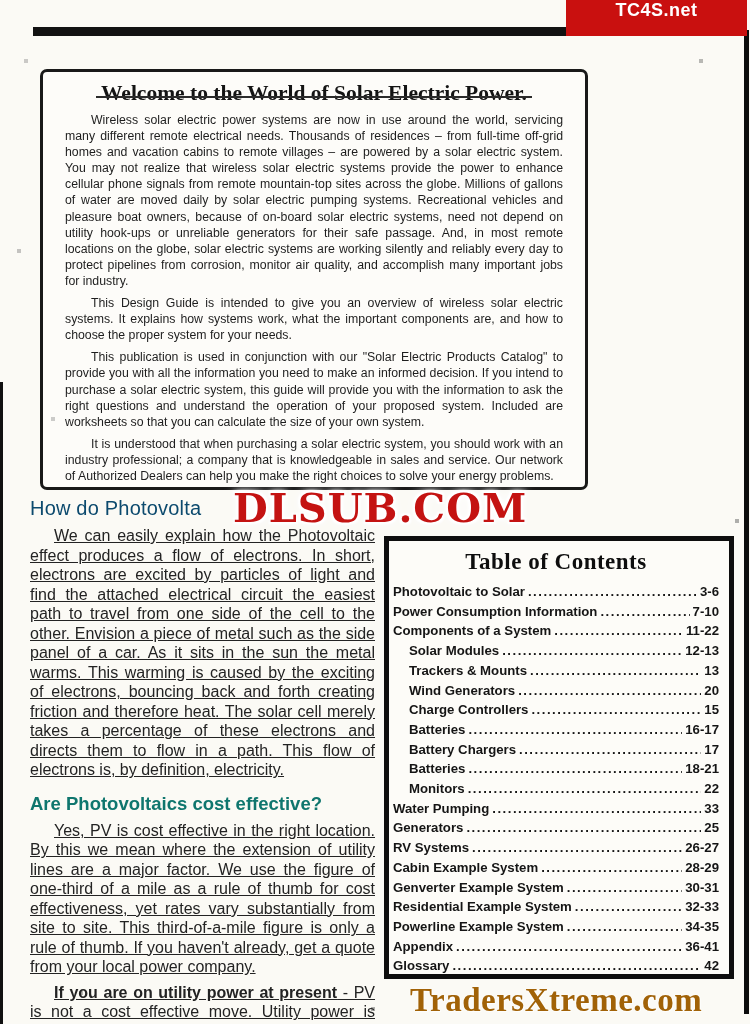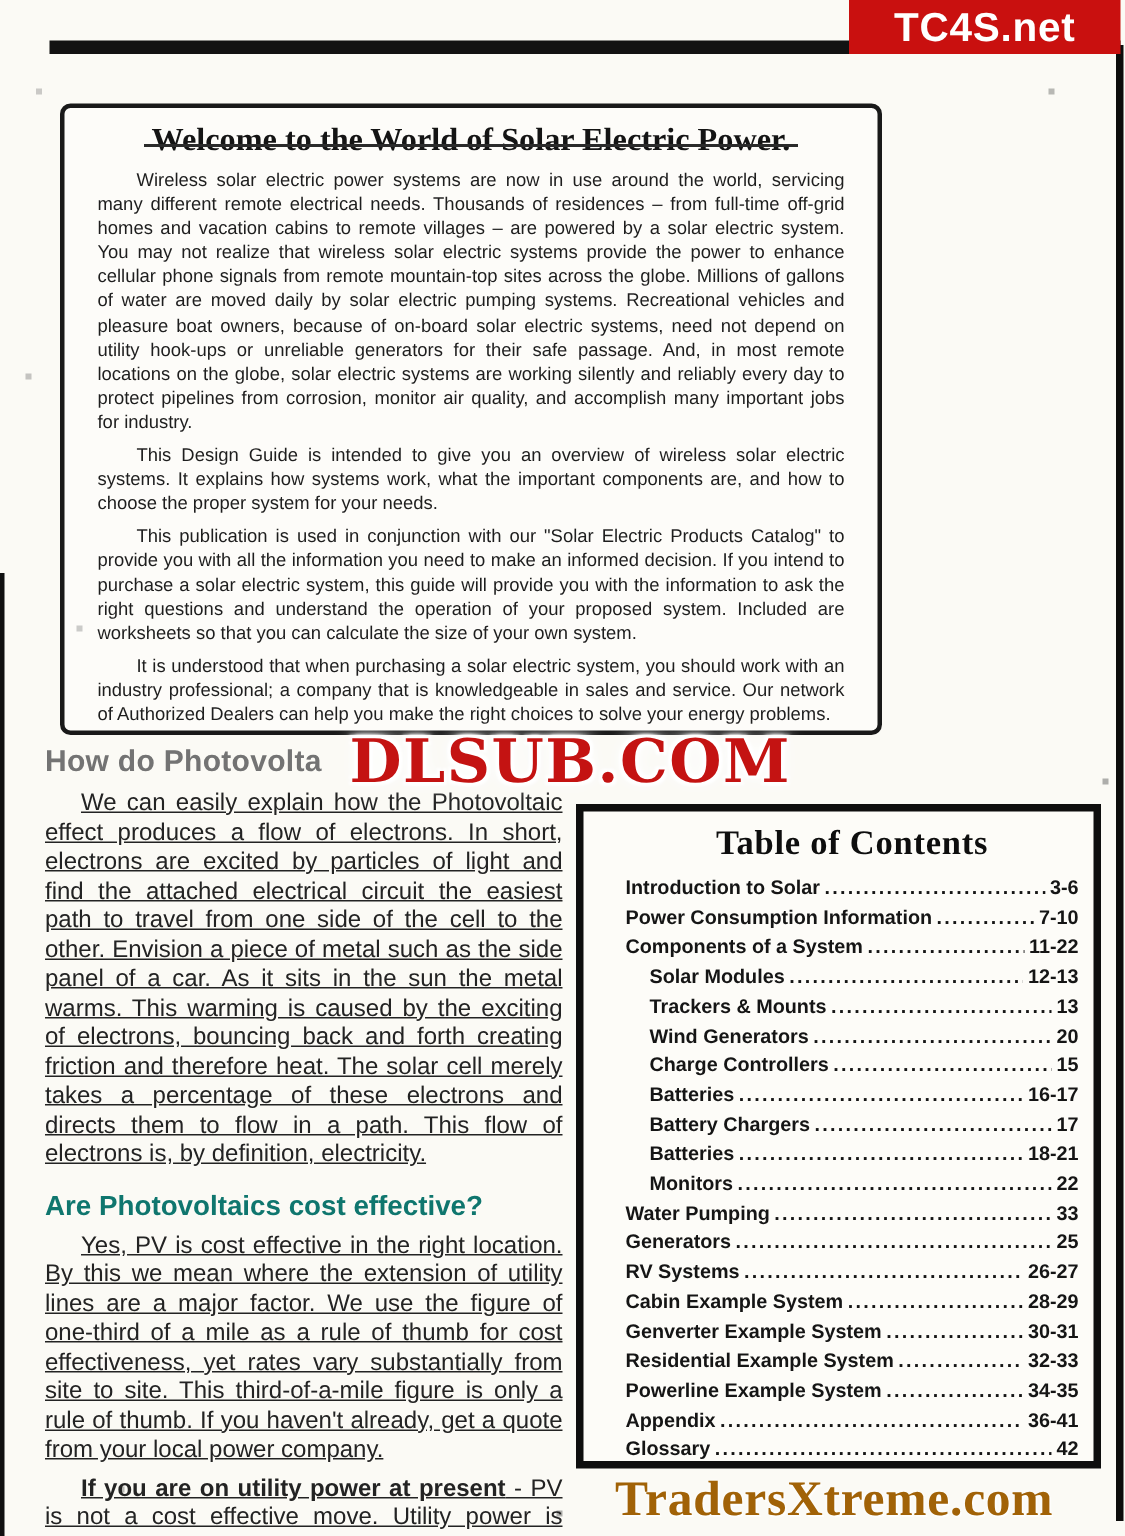--- a/index.html
+++ b/index.html
@@ -26,22 +26,22 @@
       80px 992px 0 1px rgba(60,60,60,.35),
       736px 520px 0 1px rgba(60,60,60,.40),
       25px 60px 0 1px rgba(90,90,90,.30),
       690px 940px 0 1px rgba(70,70,70,.35);
   }
 
   
   .tc4s {
     left:566px; top:0; width:181px; height:36px;
     background:#c9100f; color:#ffffff;
-    font-weight:bold; font-size:27px; letter-spacing:.5px;
-    display:flex; align-items:center; justify-content:center;
+    font-weight:bold; font-size:18px; letter-spacing:.5px;
+    display:flex; justify-content:center;
     z-index:6;
   }
   .dlsub {
     left:233px; top:484px; z-index:5;
     font-family:"DejaVu Serif", serif; font-weight:bold;
     font-size:40px; letter-spacing:1px; color:#c41312;
     text-shadow:-2px -2px 2px #fff, 2px -2px 2px #fff, -2px 2px 2px #fff,
                  2px 2px 2px #fff, 0 0 6px #fff, 0 0 10px #fff, 0 0 14px #fff;
   }
   .traders {
@@ -66,32 +66,32 @@
     content:""; position:absolute; left:-5px; right:-5px; top:59%;
     height:2px; background:#2b2b2b;
   }
   .welcome p {
     font-size:12.3px; line-height:1.31; text-align:justify;
     text-indent:26px; margin:6px 0; color:#1e1e1e;
   }
 
   
   .left-col { left:30px; top:497px; width:345px; }
-  .left-col h2 { font-size:20px; font-weight:bold; color:#737373; letter-spacing:.2px; }
+  .left-col h2 { font-size:20px; font-weight:normal; color:#0c4a6e; letter-spacing:.2px; }
   .left-col h3 { font-size:18.5px; font-weight:bold; color:#0f766e; margin-top:13px; }
   .left-col p {
     font-size:16px; line-height:1.22; text-align:justify;
     text-indent:24px; margin:6px 0; color:#232323;text-decoration:underline;
   }
 
   
   .toc {
     left:384px; top:536px; width:350px; height:443px;
     border:5px solid #0e0e0e; background:#fdfcf8;
-    padding:8px 10px 6px 28px; z-index:4;
+    padding:8px 10px 6px 4px; z-index:4;
   }
   .toc-title {
     text-align:center; font-family:"Liberation Serif", serif;
     font-weight:bold; font-size:23px; margin-bottom:7px; color:#0e0e0e;
     letter-spacing:.5px;
   }
   .toc-row {
     display:flex; align-items:baseline;
     font-weight:bold; font-size:13.2px; line-height:19.7px; color:#151515;
   }
@@ -137,21 +137,21 @@
   <p>We can easily explain how the Photovoltaic effect produces a flow of electrons. In short, electrons are excited by particles of light and find the attached electrical circuit the easiest path to travel from one side of the cell to the other. Envision a piece of metal such as the side panel of a car. As it sits in the sun the metal warms. This warming is caused by the exciting of electrons, bouncing back and forth creating friction and therefore heat. The solar cell merely takes a percentage of these electrons and directs them to flow in a path. This flow of electrons is, by definition, electricity.</p>
   <h3>Are Photovoltaics cost effective?</h3>
   <p>Yes, PV is cost effective in the right location. By this we mean where the extension of utility lines are a major factor. We use the figure of one-third of a mile as a rule of thumb for cost effectiveness, yet rates vary substantially from site to site. This third-of-a-mile figure is only a rule of thumb. If you haven't already, get a quote from your local power company.</p>
   <p><b>If you are on utility power at present</b><span> - PV is not a cost effective move. Utility power is much cheaper than PV power. Why? Because we have not yet begun to pay for the externalities of fossil fuel and nuclear generating plants. When this country begins to pay for the sulfur emissions which cause acid rain, global warming and nuclear waste disposal, to name a few, we will see power costs increase. With this in mind we need to ask and answer the question again. We believe, over the working life of a PV system, it can very well be a cost effective move. It all depends on the real price increases of utility power, 2, 5, 10 and more years from today.</span></p>
 </div>
 
 <div class="abs toc">
   <div class="toc-title">Table of Contents</div>
   <div>
       <div class="toc-row">
-        <span class="toc-label">Introduction to Solar</span>
+        <span class="toc-label">Photovoltaic to Solar</span>
         <span class="toc-leader"></span>
         <span class="toc-page">3-6</span>
       </div>
       <div class="toc-row">
         <span class="toc-label">Power Consumption Information</span>
         <span class="toc-leader"></span>
         <span class="toc-page">7-10</span>
       </div>
       <div class="toc-row">
         <span class="toc-label">Components of a System</span>

